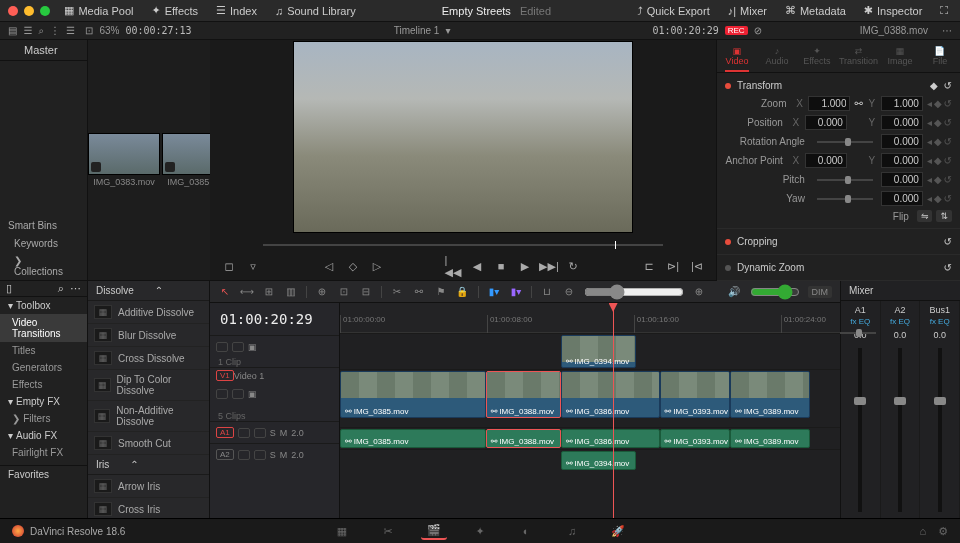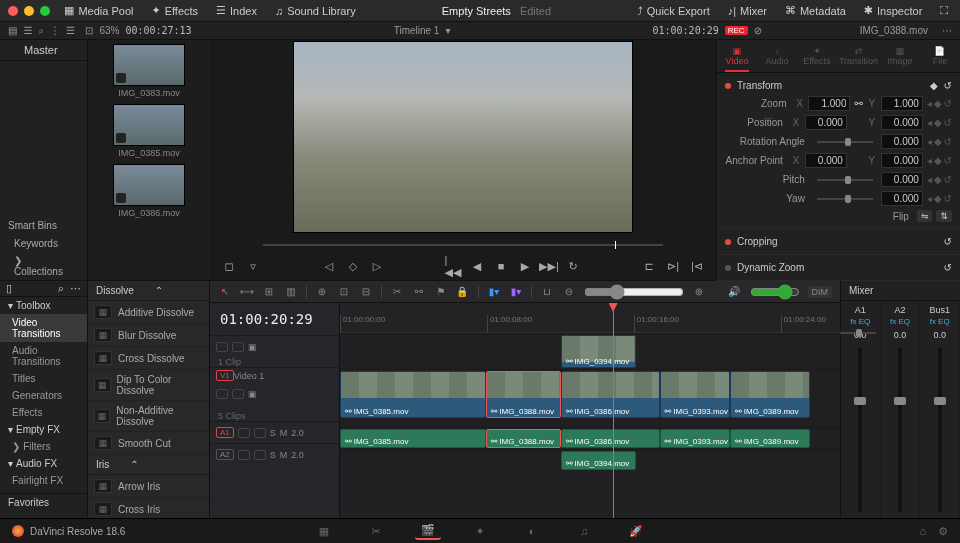--- a/index.html
+++ b/index.html
@@ -23,21 +23,21 @@
 
 
 .main { display:flex; height: 478px; }
 .panel { background:#212121; border-right:1px solid #111; }
 .leftcol { width: 88px; display:flex; flex-direction:column; }
 .leftcol .hdr { padding: 4px 24px; color:#ccc; font-size:11px; border-bottom:1px solid #111; }
 .leftcol .spacer { flex:1; }
 .section-label { padding: 4px 8px; color:#aaa; font-size:10px; }
 .tree-item { padding: 3px 14px; color:#aaa; font-size:10px; cursor:pointer; }
 
-.poolcol { width: 122px; background:#1d1d1d; display:flex; flex-direction:column; align-items:center; overflow:hidden; padding-top:4px; gap:2px; }
+.poolcol { width: 122px; background:#1d1d1d; display:flex; align-items:center; overflow:hidden; padding-top:4px; gap:2px; }
 .thumb { width: 72px; display:flex; flex-direction:column; align-items:center; }
 .thumb .img { width:72px; height:42px; background: linear-gradient(#7a8a9a,#5a6a6a); border:1px solid #000; position:relative; }
 .thumb .img::after { content:""; position:absolute; left:2px; bottom:2px; width:10px; height:10px; background:#222; border-radius:2px; }
 .thumb .lbl { font-size:9px; color:#888; padding:2px 0 4px; }
 
 .centercol { flex:1; background:#1a1a1a; display:flex; flex-direction:column; }
 .viewer { flex:1; display:flex; flex-direction:column; align-items:center; justify-content:center; background:#1a1a1a; position:relative; }
 .viewer-img { width: 340px; height: 192px; background:
   linear-gradient(180deg,#a8b5c2 0%, #b5b8b5 30%, #8a8a7a 60%, #6a6a5a 100%);
   border:1px solid #000;
@@ -118,21 +118,21 @@
 .mixercol .strip-row { display:flex; }
 .mixercol .strip { flex:1; border-right:1px solid #1a1a1a; text-align:center; padding:2px 0; }
 .mixercol .strip .nm { color:#ccc; font-size:9px; padding:2px 0;}
 .mixercol .strip .fx { color:#4ad; font-size:8px; }
 .mixercol .faders { flex:1; display:flex; }
 .mixercol .fader { flex:1; display:flex; flex-direction:column; align-items:center; gap:2px; border-right:1px solid #1a1a1a; padding:2px 0;}
 .mixercol .fader .track { width:4px; flex:1; background:#111; position:relative; margin:4px 0;}
 .mixercol .fader .track::after { content:""; position:absolute; left:-4px; top:30%; width:12px; height:8px; background:#888; border-radius:2px;}
 
 
-.pagebar { height:25px; background:#1a1a1a; border-top:1px solid #000; display:flex; align-items:center; padding:0 12px; gap:26px; justify-content:center; position:relative;}
+.pagebar { height:25px; background:#1a1a1a; border-top:1px solid #000; display:flex; align-items:center; padding:0 12px; gap:20px; justify-content:center; position:relative;}
 .pagebar .appname { position:absolute; left:12px; display:flex; align-items:center; gap:6px; color:#aaa; font-size:10px;}
 .pagebar .pg { width:26px; height:18px; display:flex; align-items:center; justify-content:center; color:#666; cursor:pointer; border-radius:3px;}
 .pagebar .pg.active { border-bottom:2px solid #e55; color:#ccc; }
 .pagebar .right-icons { position:absolute; right:12px; display:flex; gap:12px; color:#666; }
 .small-btn { padding:1px 4px; background:#333; border-radius:2px; font-size:9px; cursor:pointer; }
 </style>
 </head>
 <body>
 
 <div class="titlebar">
@@ -408,21 +408,20 @@
 
   <div class="fxcol">
     <div style="height:16px; border-bottom:1px solid #111; display:flex; align-items:center; padding:0 6px; gap:6px;">
       <span>▯</span>
       <span style="flex:1"></span>
       <span>⌕</span>
       <span>⋯</span>
     </div>
     <div class="hdr">▾ <span>Toolbox</span></div>
     <div class="item sel">Video Transitions</div>
-    <div class="item">Audio Transitions</div>
     <div class="item">Titles</div>
     <div class="item">Generators</div>
     <div class="item">Effects</div>
     <div class="hdr">▾ <span>Empty FX</span></div>
     <div class="item">❯ <span>Filters</span></div>
     <div class="hdr">▾ <span>Audio FX</span></div>
     <div class="item">Fairlight FX</div>
     <div class="hdr" style="border-top:1px solid #111; margin-top:4px;">Favorites</div>
   </div>
 

